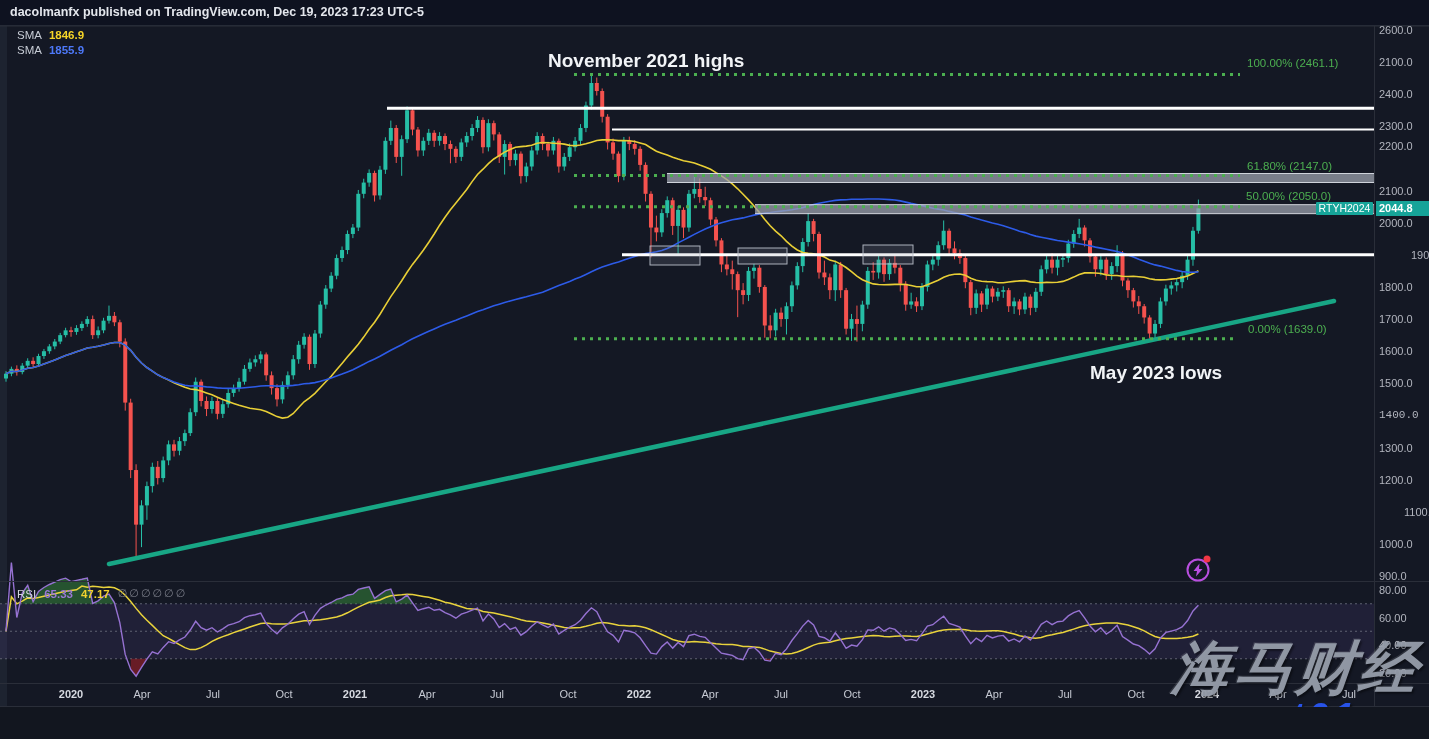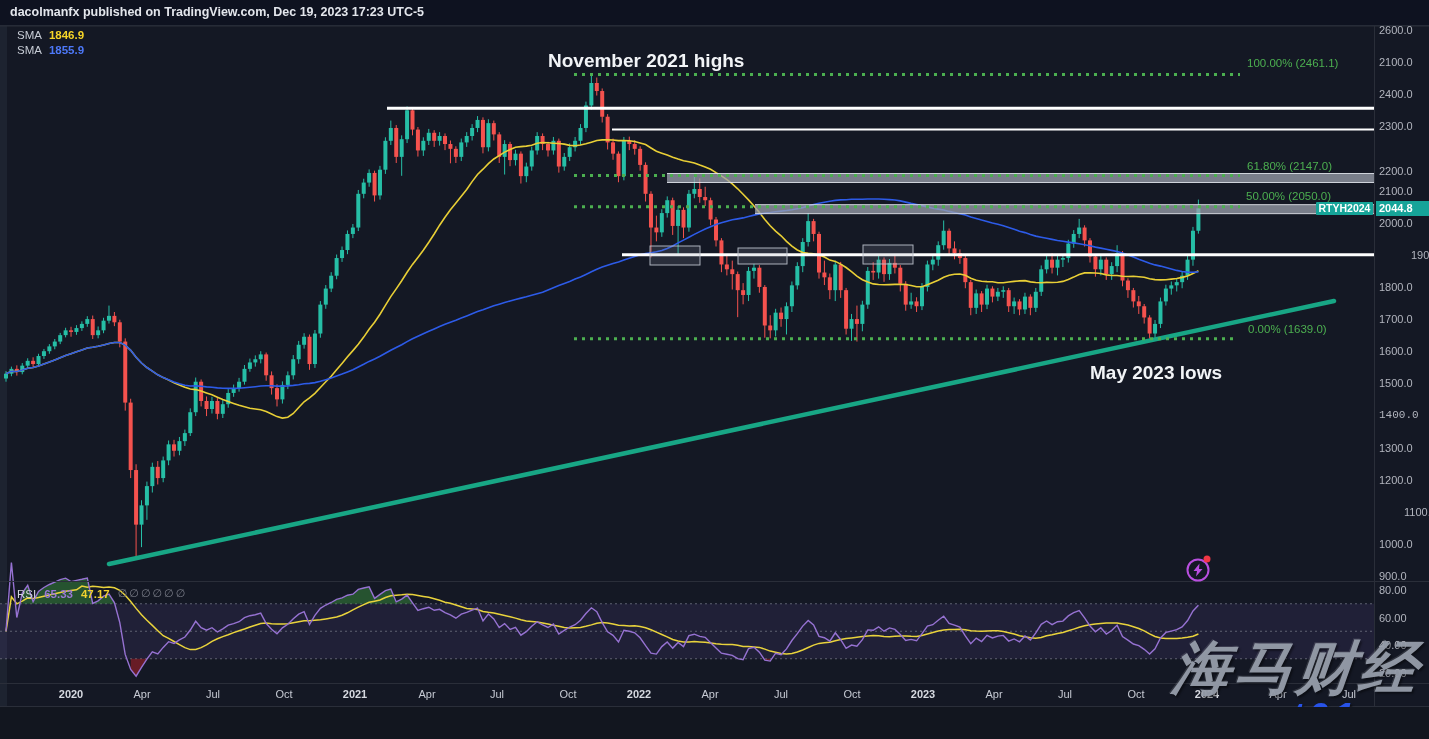--- a/index.html
+++ b/index.html
@@ -14,21 +14,21 @@
   #rsi-legend{left:17px;top:587px;font-size:11.5px;color:#d1d4dc;white-space:nowrap;display:flex;align-items:center;gap:8px;}
   #rsi-legend .v1{color:#9b79d6;font-weight:600;}
   #rsi-legend .v2{color:#f2d22e;font-weight:700;}
   #rsi-legend .empty{color:#787b86;font-size:11px;margin-right:2px;}
   .annotation{font-size:19px;font-weight:700;color:#f2f4f7;white-space:nowrap;}
   .fib-label{font-size:11.5px;color:#4caf50;white-space:nowrap;}
   .axis-label{left:1379px;font-size:11px;color:#b2b5be;white-space:nowrap;}
   .time-label{top:688px;font-size:11px;color:#c6cad3;transform:translateX(-50%);white-space:nowrap;}
   .time-label.year{font-weight:600;color:#d6d9e0;}
   #symbol-tag{left:1316px;top:202px;width:57px;height:13px;background:#16a499;color:#fff;
-              font-size:10.5px;font-weight:700;text-align:center;line-height:13px;border-radius:1px;}
+              font-size:10.5px;font-weight:400;text-align:center;line-height:13px;border-radius:1px;}
   #price-tag{left:1376px;top:201px;width:52px;height:15px;background:#16a499;color:#fff;
              font-size:11px;font-weight:700;text-align:left;padding-left:3px;line-height:15px;}
   #watermark-1{right:8px;top:630px;font-size:58px;font-weight:700;font-style:italic;letter-spacing:4px;
                color:rgba(150,157,170,0.95);transform:skewX(-6deg);white-space:nowrap;
                text-shadow:2px 2px 2px rgba(0,0,0,0.4), -1px -1px 0 rgba(255,255,255,0.12);}
   #watermark-2{right:4px;top:696px;font-size:38px;font-weight:700;font-style:italic;letter-spacing:4px;
                color:#2853e8;white-space:nowrap;text-shadow:2px 2px 2px rgba(0,0,0,0.5);}
   #footer-bar{left:0;top:707px;width:1429px;height:32px;background:#12161f;}
 </style>
 </head>
@@ -546,21 +546,21 @@
       <div class="fib-label abs" style="left: 1247px; top: 57px;">100.00% (2461.1)</div>
       <div class="fib-label abs" style="left: 1247px; top: 160px;">61.80% (2147.0)</div>
       <div class="fib-label abs" style="left: 1246px; top: 190px;">50.00% (2050.0)</div>
       <div class="fib-label abs" style="left: 1248px; top: 323px;">0.00% (1639.0)</div>
     </div>
   <div id="price-axis">
       <div class="axis-label abs" style="top: 24px;">2600.0</div>
       <div class="axis-label abs" style="top: 56px;">2100.0</div>
       <div class="axis-label abs" style="top: 88px;">2400.0</div>
       <div class="axis-label abs" style="top: 120px;">2300.0</div>
-      <div class="axis-label abs" style="top: 165px; text-align: center;">2200.0</div>
+      <div class="axis-label abs" style="top: 140px; text-align: center;">2200.0</div>
       <div class="axis-label abs" style="top: 185px;">2100.0</div>
       <div class="axis-label abs" style="top: 217px; text-align: right;">2000.0</div>
       <div class="axis-label abs" style="top: 249px; margin-left: 32px;">1900.0</div>
       <div class="axis-label abs" style="top: 281px;">1800.0</div>
       <div class="axis-label abs" style="top: 313px;">1700.0</div>
       <div class="axis-label abs" style="top: 345px;">1600.0</div>
       <div class="axis-label abs" style="top: 377px;">1500.0</div>
       <div class="axis-label abs" style="top: 409px; font-family: Liberation Mono, monospace;">1400.0</div>
       <div class="axis-label abs" style="top: 442px;">1300.0</div>
       <div class="axis-label abs" style="top: 474px;">1200.0</div>

